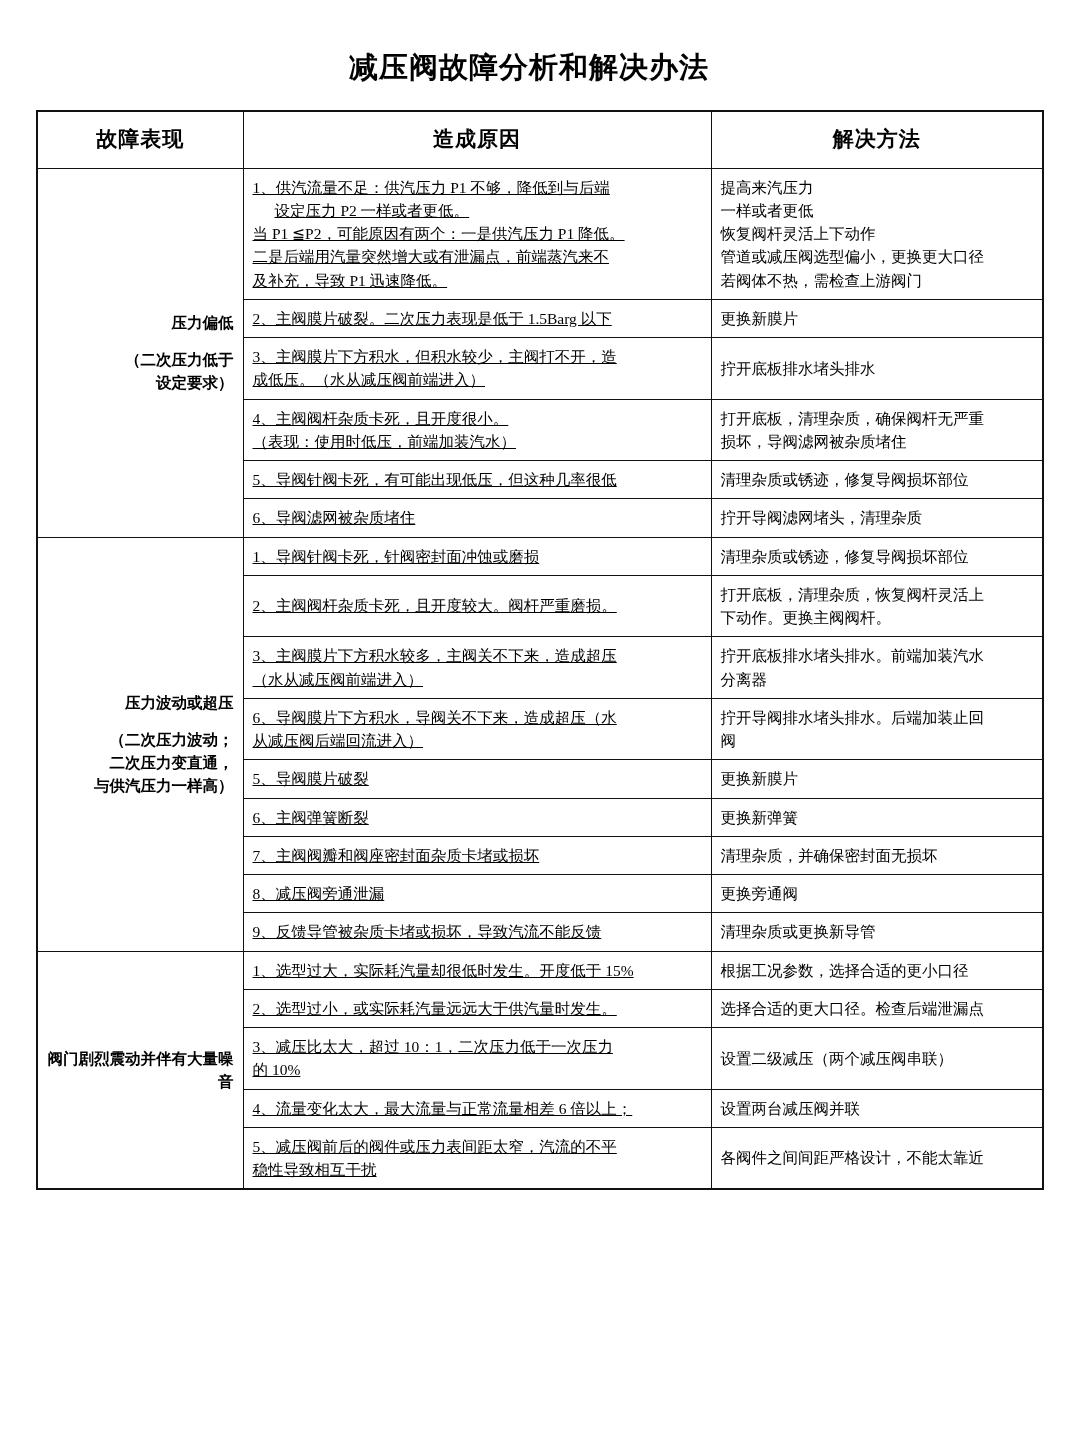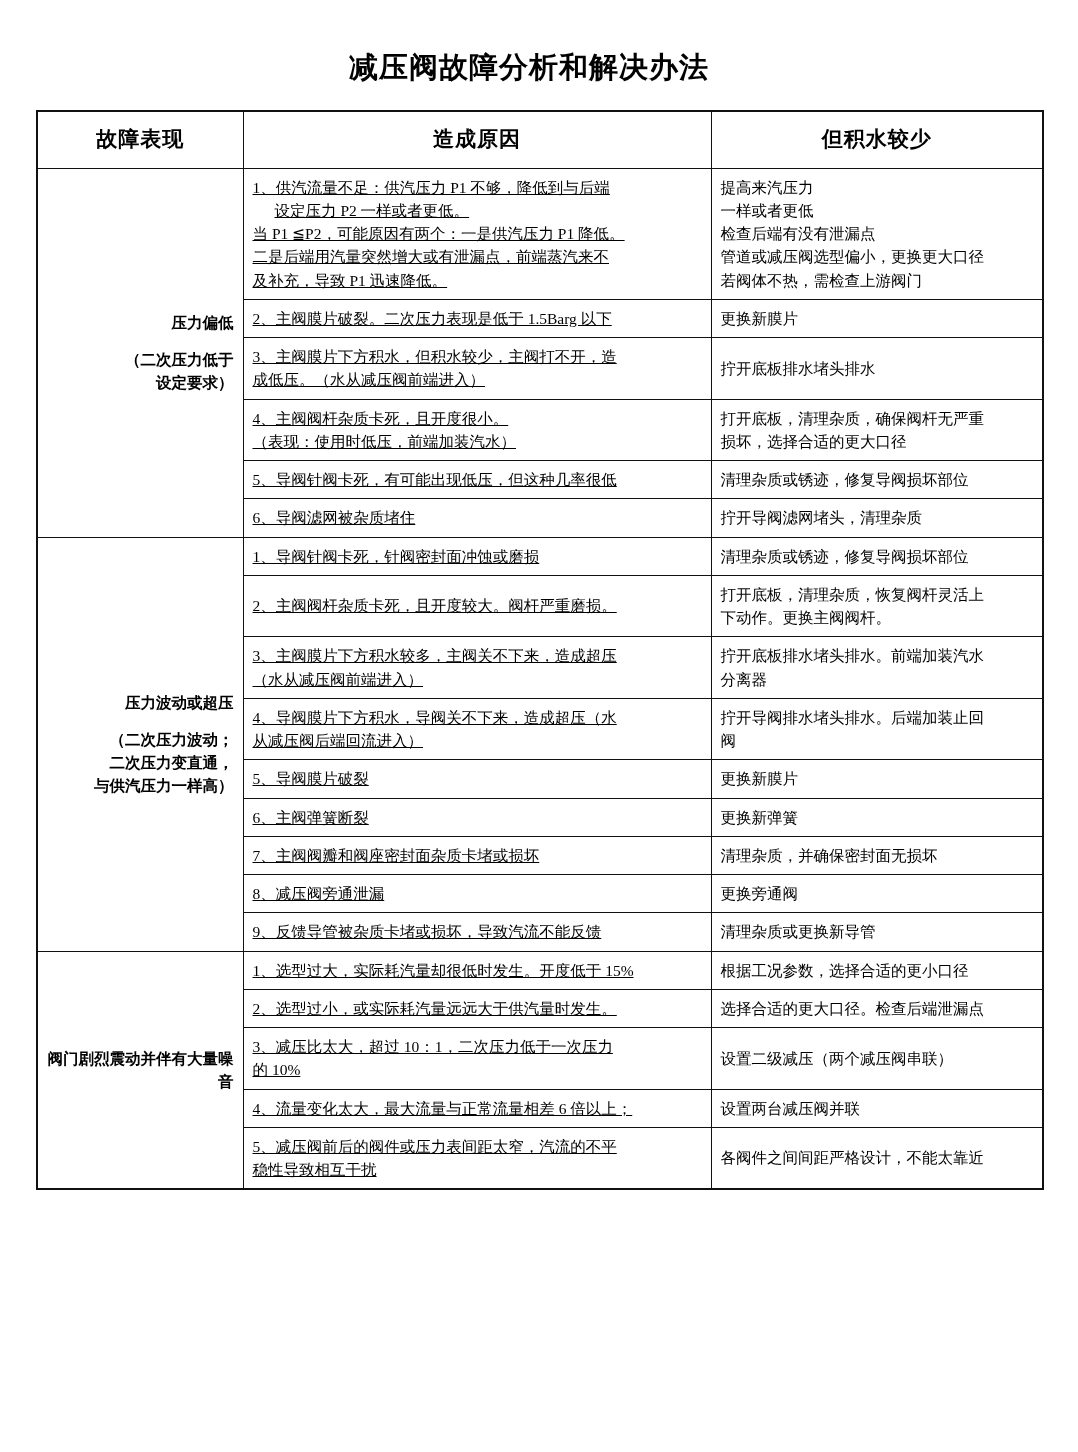--- a/index.html
+++ b/index.html
@@ -102,37 +102,37 @@
   <table class="fault-table">
     <colgroup>
       <col class="c1">
         <col class="c2">
         <col class="c3">
     </colgroup>
     <thead>
       <tr>
         <th>故障表现</th>
         <th>造成原因</th>
-        <th>但积水较少</th>
+        <th>解决方法</th>
       </tr>
     </thead>
     <tbody id="table-body">
         <tr class="thick-top">
           <td class="group-cell" rowspan="6"><span>压力偏低</span><span class="group-sub">（二次压力低于<br>设定要求）</span></td>
           <td class="cause-cell">
             <span class="ln">1、供汽流量不足：供汽压力 P1 不够，降低到与后端</span>
             <span class="ln indent">设定压力 P2 一样或者更低。</span>
             <span class="ln">当 P1 ≦P2，可能原因有两个：一是供汽压力 P1 降低。</span>
             <span class="ln">二是后端用汽量突然增大或有泄漏点，前端蒸汽来不</span>
             <span class="ln">及补充，导致 P1 迅速降低。</span>
           </td>
           <td class="sol-cell">
             <span class="ln">提高来汽压力</span>
             <span class="ln">一样或者更低</span>
-            <span class="ln">检查后端有没有泄漏点</span>
+            <span class="ln">恢复阀杆灵活上下动作</span>
             <span class="ln">管道或减压阀选型偏小，更换更大口径</span>
             <span class="ln">若阀体不热，需检查上游阀门</span>
           </td>
         </tr>
         <tr>
           <td class="cause-cell">
             <span class="ln">2、主阀膜片破裂。二次压力表现是低于 1.5Barg 以下</span>
           </td>
           <td class="sol-cell">
             <span class="ln">更换新膜片</span>
@@ -147,21 +147,21 @@
             <span class="ln">拧开底板排水堵头排水</span>
           </td>
         </tr>
         <tr>
           <td class="cause-cell">
             <span class="ln">4、主阀阀杆杂质卡死，且开度很小。</span>
             <span class="ln">（表现：使用时低压，前端加装汽水）</span>
           </td>
           <td class="sol-cell">
             <span class="ln">打开底板，清理杂质，确保阀杆无严重</span>
-            <span class="ln">损坏，选择合适的更大口径</span>
+            <span class="ln">损坏，导阀滤网被杂质堵住</span>
           </td>
         </tr>
         <tr>
           <td class="cause-cell">
             <span class="ln">5、导阀针阀卡死，有可能出现低压，但这种几率很低</span>
           </td>
           <td class="sol-cell">
             <span class="ln">清理杂质或锈迹，修复导阀损坏部位</span>
           </td>
         </tr>
@@ -196,21 +196,21 @@
             <span class="ln">3、主阀膜片下方积水较多，主阀关不下来，造成超压</span>
             <span class="ln">（水从减压阀前端进入）</span>
           </td>
           <td class="sol-cell">
             <span class="ln">拧开底板排水堵头排水。前端加装汽水</span>
             <span class="ln">分离器</span>
           </td>
         </tr>
         <tr>
           <td class="cause-cell">
-            <span class="ln">4、导阀膜片下方积水，导阀关不下来，造成超压（水</span>
+            <span class="ln">6、导阀膜片下方积水，导阀关不下来，造成超压（水</span>
             <span class="ln">从减压阀后端回流进入）</span>
           </td>
           <td class="sol-cell">
             <span class="ln">拧开导阀排水堵头排水。后端加装止回</span>
             <span class="ln">阀</span>
           </td>
         </tr>
         <tr>
           <td class="cause-cell">
             <span class="ln">5、导阀膜片破裂</span>

